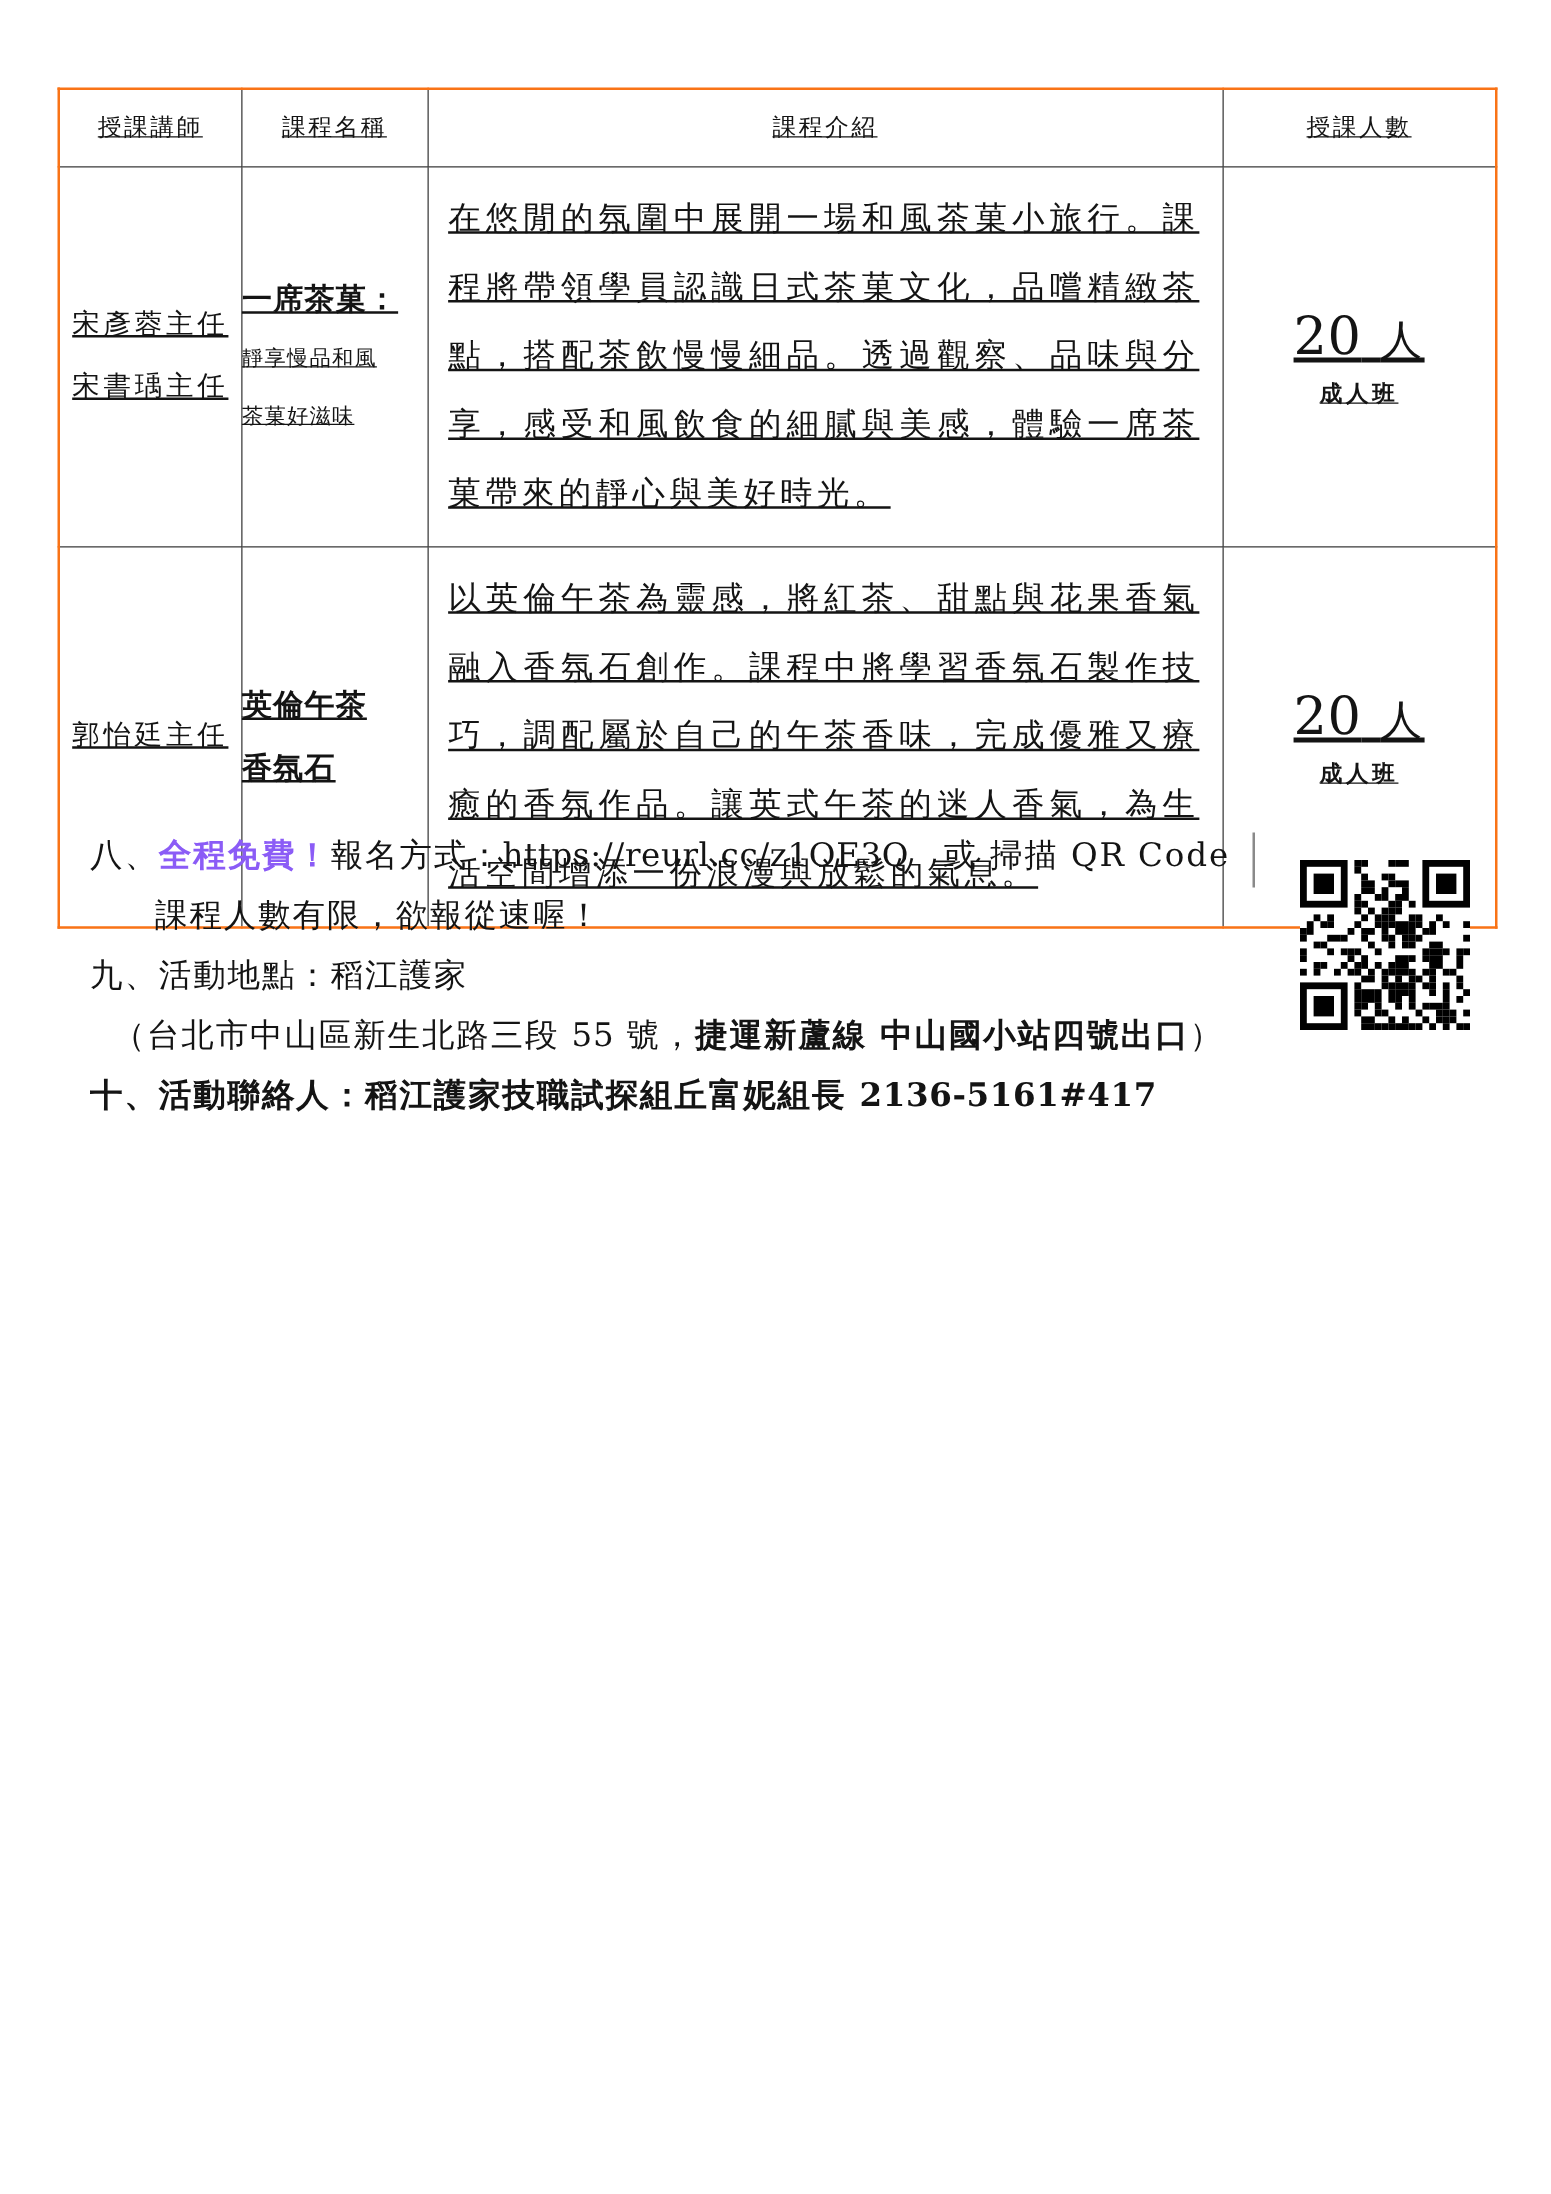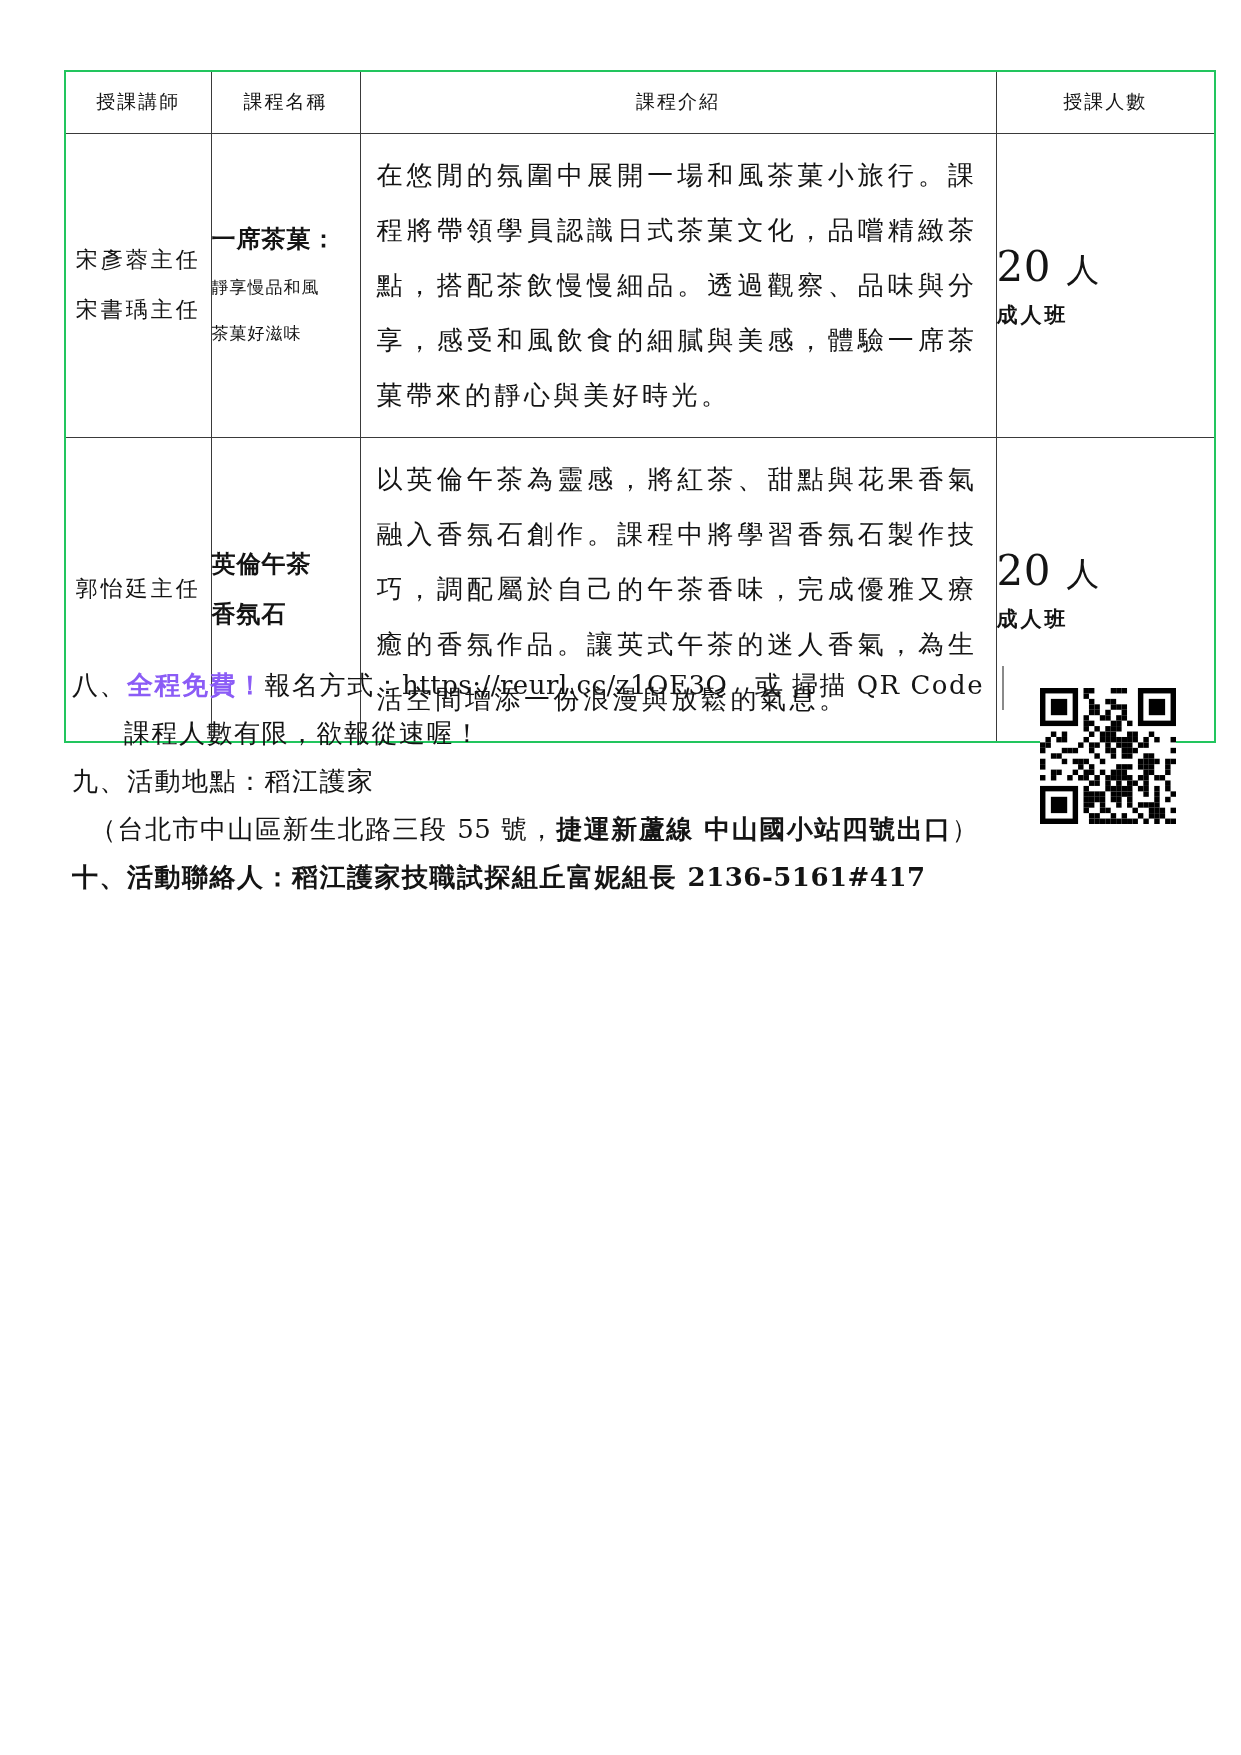--- a/index.html
+++ b/index.html
@@ -6,23 +6,24 @@
   html,body { background:#ffffff; }
   body {
     width:1241px; height:1755px;
     font-family:"DejaVu Serif","Liberation Serif",serif;
     color:#141414;
   }
   .page { position:relative; width:1241px; height:1755px; background:#fff; overflow:hidden; }
 
   
   table.course-table {
-    position:absolute; left:64px; top:70px; width:1150px;
+    position:absolute; left:46px; top:70px; width:1150px;
     border-collapse:collapse; table-layout:fixed;
-    border:2px solid #22c55e;
+    border:2px solid #f97316;
+    text-decoration:underline;
   }
   table.course-table th, table.course-table td {
     border:1.5px solid #3a3a3a;
     vertical-align:middle;
   }
   tr.header-row th {
     height:62px; font-weight:400; font-size:19px;
     text-align:center; letter-spacing:2px;
   }
   tr.body-row-1 { height:268px; }
@@ -34,24 +35,24 @@
   td.cell-course { text-align:left; }
   .course-title-line { font-size:24px; font-weight:700; line-height:50px; letter-spacing:1px; }
   .course-subtitle-line { font-size:17px; line-height:46px; letter-spacing:1px; }
 
   td.cell-intro { padding:14px 18px 14px 16px; }
   .intro-text {
     font-size:26px; line-height:55px; letter-spacing:3.5px;
     text-align:justify; text-justify:inter-ideograph;
   }
 
-  td.cell-capacity { text-align:left; }
+  td.cell-capacity { text-align:center; }
   .capacity-line { font-size:42px; letter-spacing:2px; }
   .capacity-line .capacity-unit { font-size:33px; }
-  .class-type { font-size:21px; font-weight:700; letter-spacing:3px; margin-top:8px; }
+  .class-type { font-size:18px; font-weight:700; letter-spacing:3px; margin-top:8px; }
 
   
   .notes { position:absolute; left:72px; top:661px; width:1140px; font-size:26px; }
   .note-line { line-height:48px; white-space:nowrap; letter-spacing:1.5px; }
   .note-indent-1 { padding-left:52px; }
   .note-indent-2 { padding-left:18px; }
   .red-bold { font-weight:700; }
   .bold { font-weight:700; }
   .latin { font-family:"DejaVu Serif","Liberation Serif",serif; letter-spacing:0.5px; }
 

